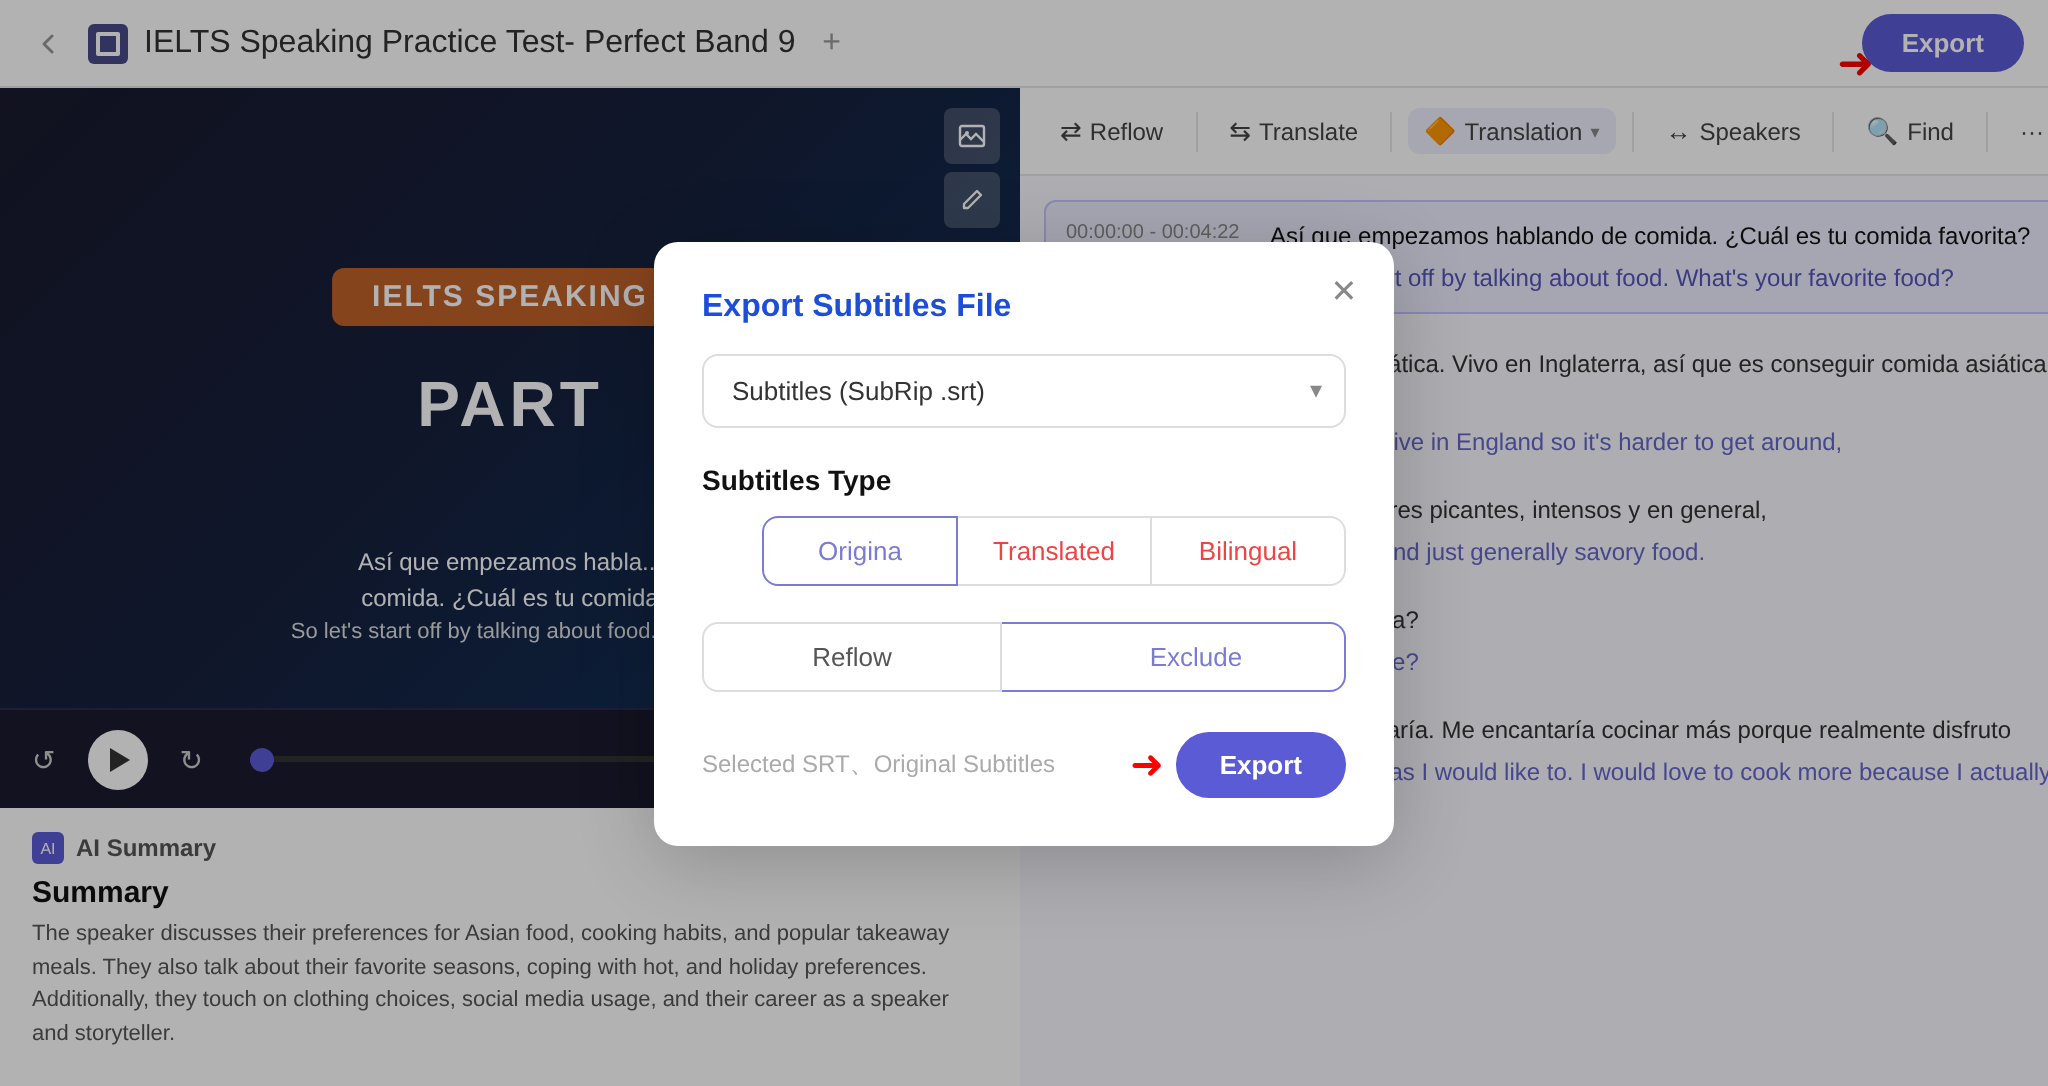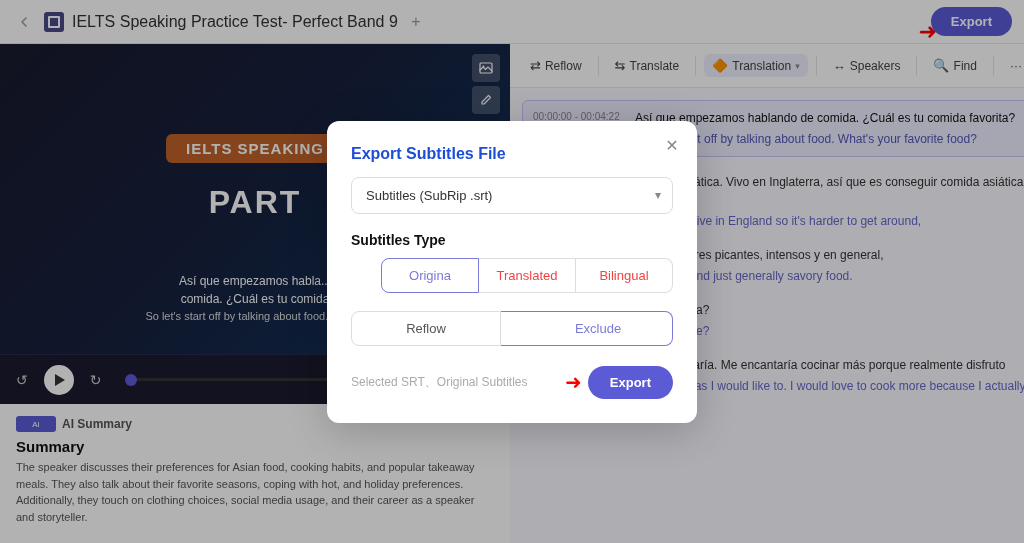--- a/index.html
+++ b/index.html
@@ -106,21 +106,21 @@
     .speed-display { color: #ccc; font-size: 11px; }
 
     
     .ai-summary {
       background: #fff;
       padding: 12px 16px;
       height: calc(543px - 44px - 310px - 50px);
       overflow: hidden;
     }
     .ai-summary-header { display: flex; align-items: center; gap: 6px; margin-bottom: 6px; }
-    .ai-icon { width: 40px; height: 16px; background: #5b5bd6; border-radius: 3px; display: flex; align-items: center; justify-content: center; color: #fff; font-size: 8px; }
+    .ai-icon { width: 16px; height: 16px; background: #5b5bd6; border-radius: 3px; display: flex; align-items: center; justify-content: center; color: #fff; font-size: 8px; }
     .ai-label { font-size: 12px; color: #555; font-weight: 600; }
     .summary-title { font-size: 15px; font-weight: 700; color: #111; margin-bottom: 4px; }
     .summary-text { font-size: 11px; color: #555; line-height: 1.5; }
 
     
     .right-panel { flex: 1; background: #f8f8ff; display: flex; flex-direction: column; }
 
     
     .toolbar {
       height: 44px;

